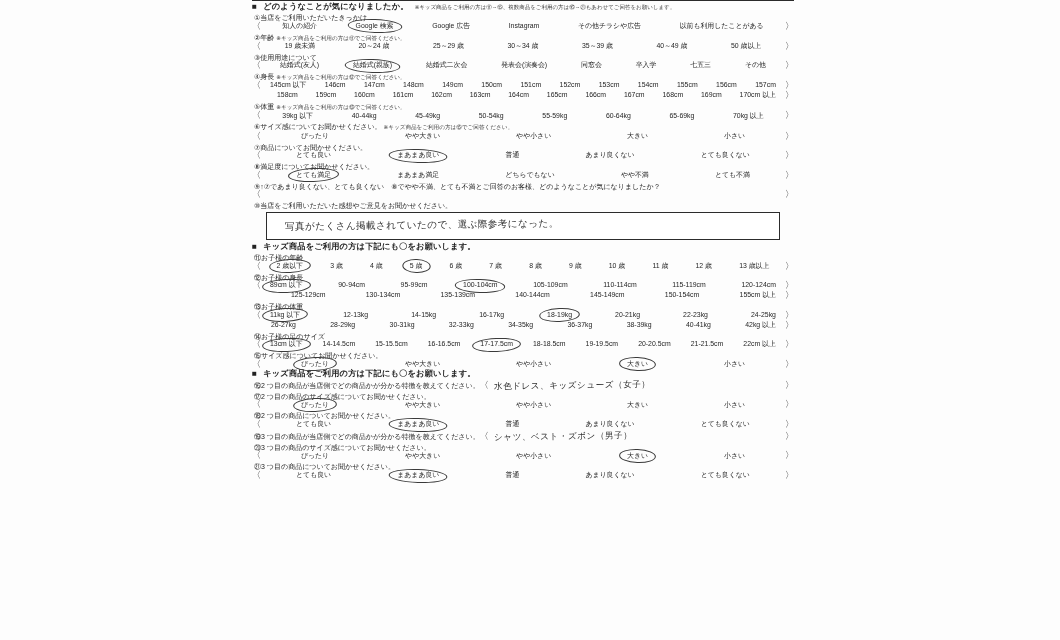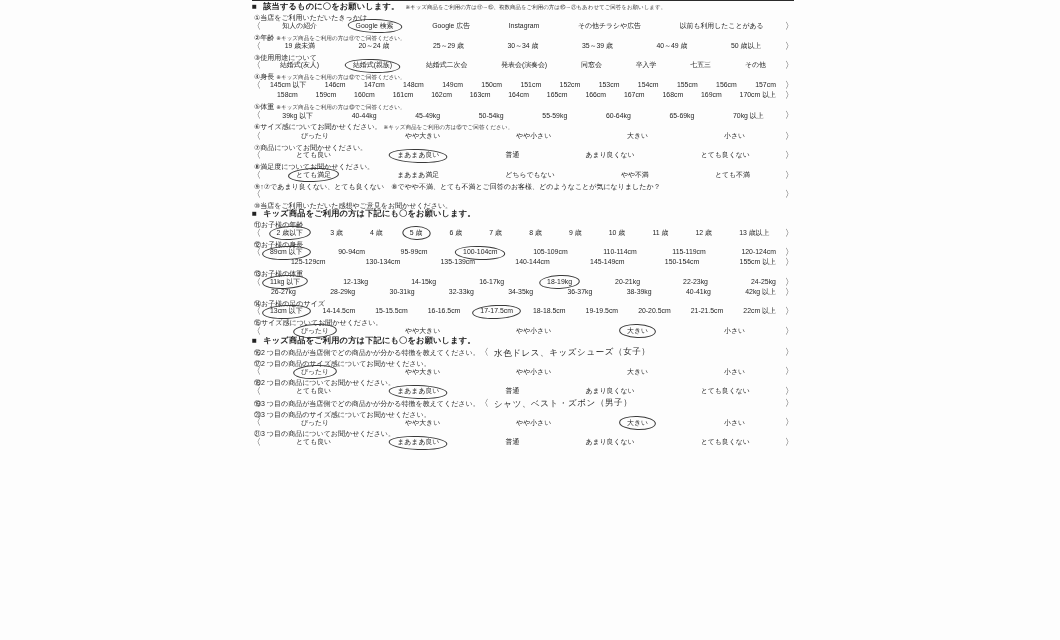--- a/index.html
+++ b/index.html
@@ -90,21 +90,21 @@
 </style>
 </head>
 <body>
 
 <div id="page">
   <div id="sheet">
     <div class="rule"></div>
     <div id="body-root">
         <div class="sec-head">
           <span class="sq">■</span>
-          <span>該当するものに〇をお願いします。</span>
+          <span>どのようなことが気になりましたか。</span>
           <span class="note">※キッズ商品をご利用の方は⑪～⑮、複数商品をご利用の方は⑯～㉑もあわせてご回答をお願いします。</span>
         </div>
         <div class="q"><span>①</span><span>当店をご利用いただいたきっかけ</span></div>
         <div class="optrow">
           <span class="brk l">〈</span>
           <div class="opts">
             <span class="opt">知人の紹介</span>
             <span class="opt circled tilt2">Google 検索</span>
             <span class="opt">Google 広告</span>
             <span class="opt">Instagram</span>
@@ -232,20 +232,23 @@
           </div>
           <span class="brk r">〉</span>
         </div>
         <div class="q"><span>⑨</span><span>↑⑦であまり良くない、とても良くない　⑧でやや不満、とても不満とご回答のお客様、どのようなことが気になりましたか？</span></div>
         <div class="answer-line">
           <span class="brk l">〈</span>
           <div class="fill"><span class="hand-inline"></span></div>
           <span class="brk r">〉</span>
         </div>
         <div class="q"><span>⑩</span><span>当店をご利用いただいた感想やご意見をお聞かせください。</span></div>
+        <div class="comment-box">
+          <span class="hand">写真がたくさん掲載されていたので、選ぶ際参考になった。</span>
+        </div>
         <div class="sec-head">
           <span class="sq">■</span>
           <span>キッズ商品をご利用の方は下記にも〇をお願いします。</span>
         </div>
         <div class="q"><span>⑪</span><span>お子様の年齢</span></div>
         <div class="optrow">
           <span class="brk l">〈</span>
           <div class="opts">
             <span class="opt circled">2 歳以下</span>
             <span class="opt">3 歳</span>

